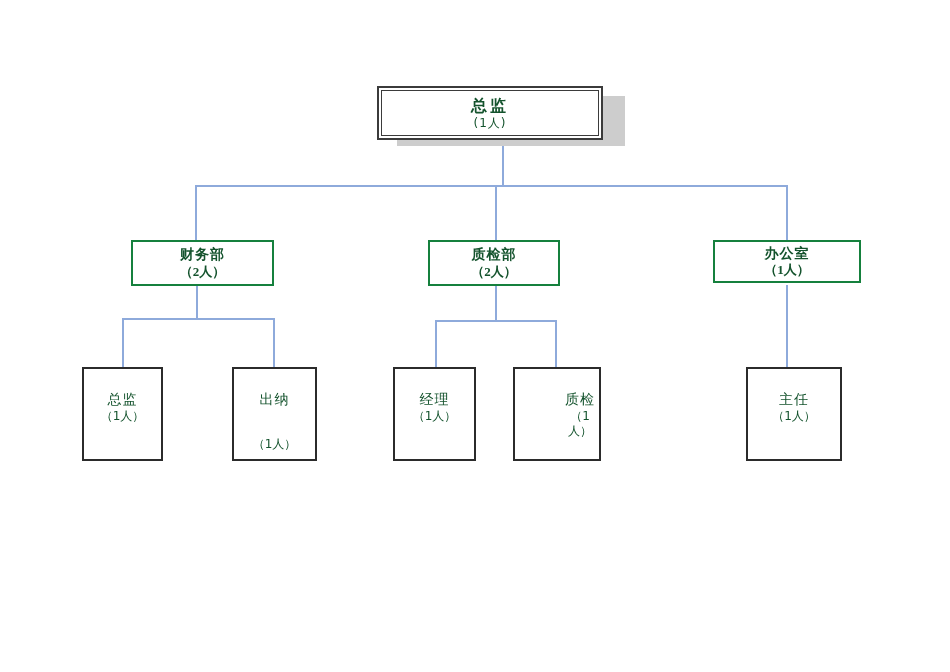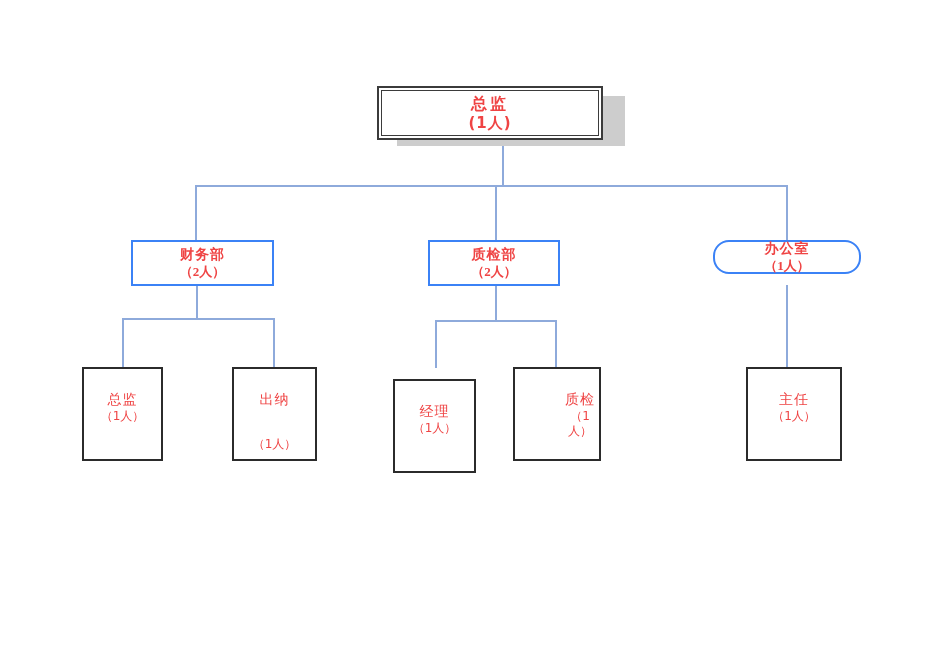--- a/index.html
+++ b/index.html
@@ -29,21 +29,21 @@
   
   .node {
     position: absolute;
     box-sizing: border-box;
     background: #ffffff;
     display: flex;
     flex-direction: column;
     align-items: center;
     justify-content: center;
     text-align: center;
-    color: #ef4444;
+    color: #14532d;
     line-height: 1.25;
   }
 
   
   .node.root {
     border: 2px solid #3b3b3b;
     padding: 2px;
     z-index: 3;
   }
   .node.root .inner-frame {
@@ -60,28 +60,28 @@
     position: absolute;
     background: #cdcdcd;
     z-index: 1;
   }
   .node.root .line1 {
     font-weight: bold;
     font-size: 16px;
     letter-spacing: 3px;
   }
   .node.root .line2 {
-    font-weight: bold;
-    font-size: 15px;
+    font-weight: normal;
+    font-size: 12px;
     letter-spacing: 1px;
   }
 
   
   .node.dept {
-    border: 2px solid #3b82f6;
+    border: 2px solid #15803d;
     z-index: 3;
   }
   .node.dept .line1 {
     font-weight: bold;
     font-size: 14px;
     letter-spacing: 1px;
   }
   .node.dept .line2 {
     font-weight: bold;
     font-size: 13px;
@@ -141,36 +141,36 @@
   <div class="node dept" style="left:131px; top:240px; width:143px; height:46px;">
     <div class="line1">财务部</div>
     <div class="line2">（2人）</div>
   </div>
 
   <div class="node dept" style="left:428px; top:240px; width:132px; height:46px;">
     <div class="line1">质检部</div>
     <div class="line2">（2人）</div>
   </div>
 
-  <div class="node dept" style="left:713px; top:240px; width:148px; height:34px;border-radius:16px;">
+  <div class="node dept" style="left:713px; top:240px; width:148px; height:43px;">
     <div class="line1">办公室</div>
     <div class="line2">（1人）</div>
   </div>
 
   <div class="node role" style="left:82px; top:367px; width:81px; height:94px;">
     <div class="line1">总监</div>
     <div class="line2">（1人）</div>
   </div>
 
   <div class="node role" style="left:232px; top:367px; width:85px; height:94px;gap:28px;">
     <div class="line1">出纳</div>
     <div class="line2">（1人）</div>
   </div>
 
-  <div class="node role" style="left:393px; top:367px; width:83px; height:94px;margin-top:12px;">
+  <div class="node role" style="left:393px; top:367px; width:83px; height:94px;">
     <div class="line1">经理</div>
     <div class="line2">（1人）</div>
   </div>
 
   <div class="node role" style="left:513px; top:367px; width:88px; height:94px;padding-left:46px;">
     <div class="line1">质检</div>
     <div class="line2">（1人）</div>
   </div>
 
   <div class="node role" style="left:746px; top:367px; width:96px; height:94px;">

